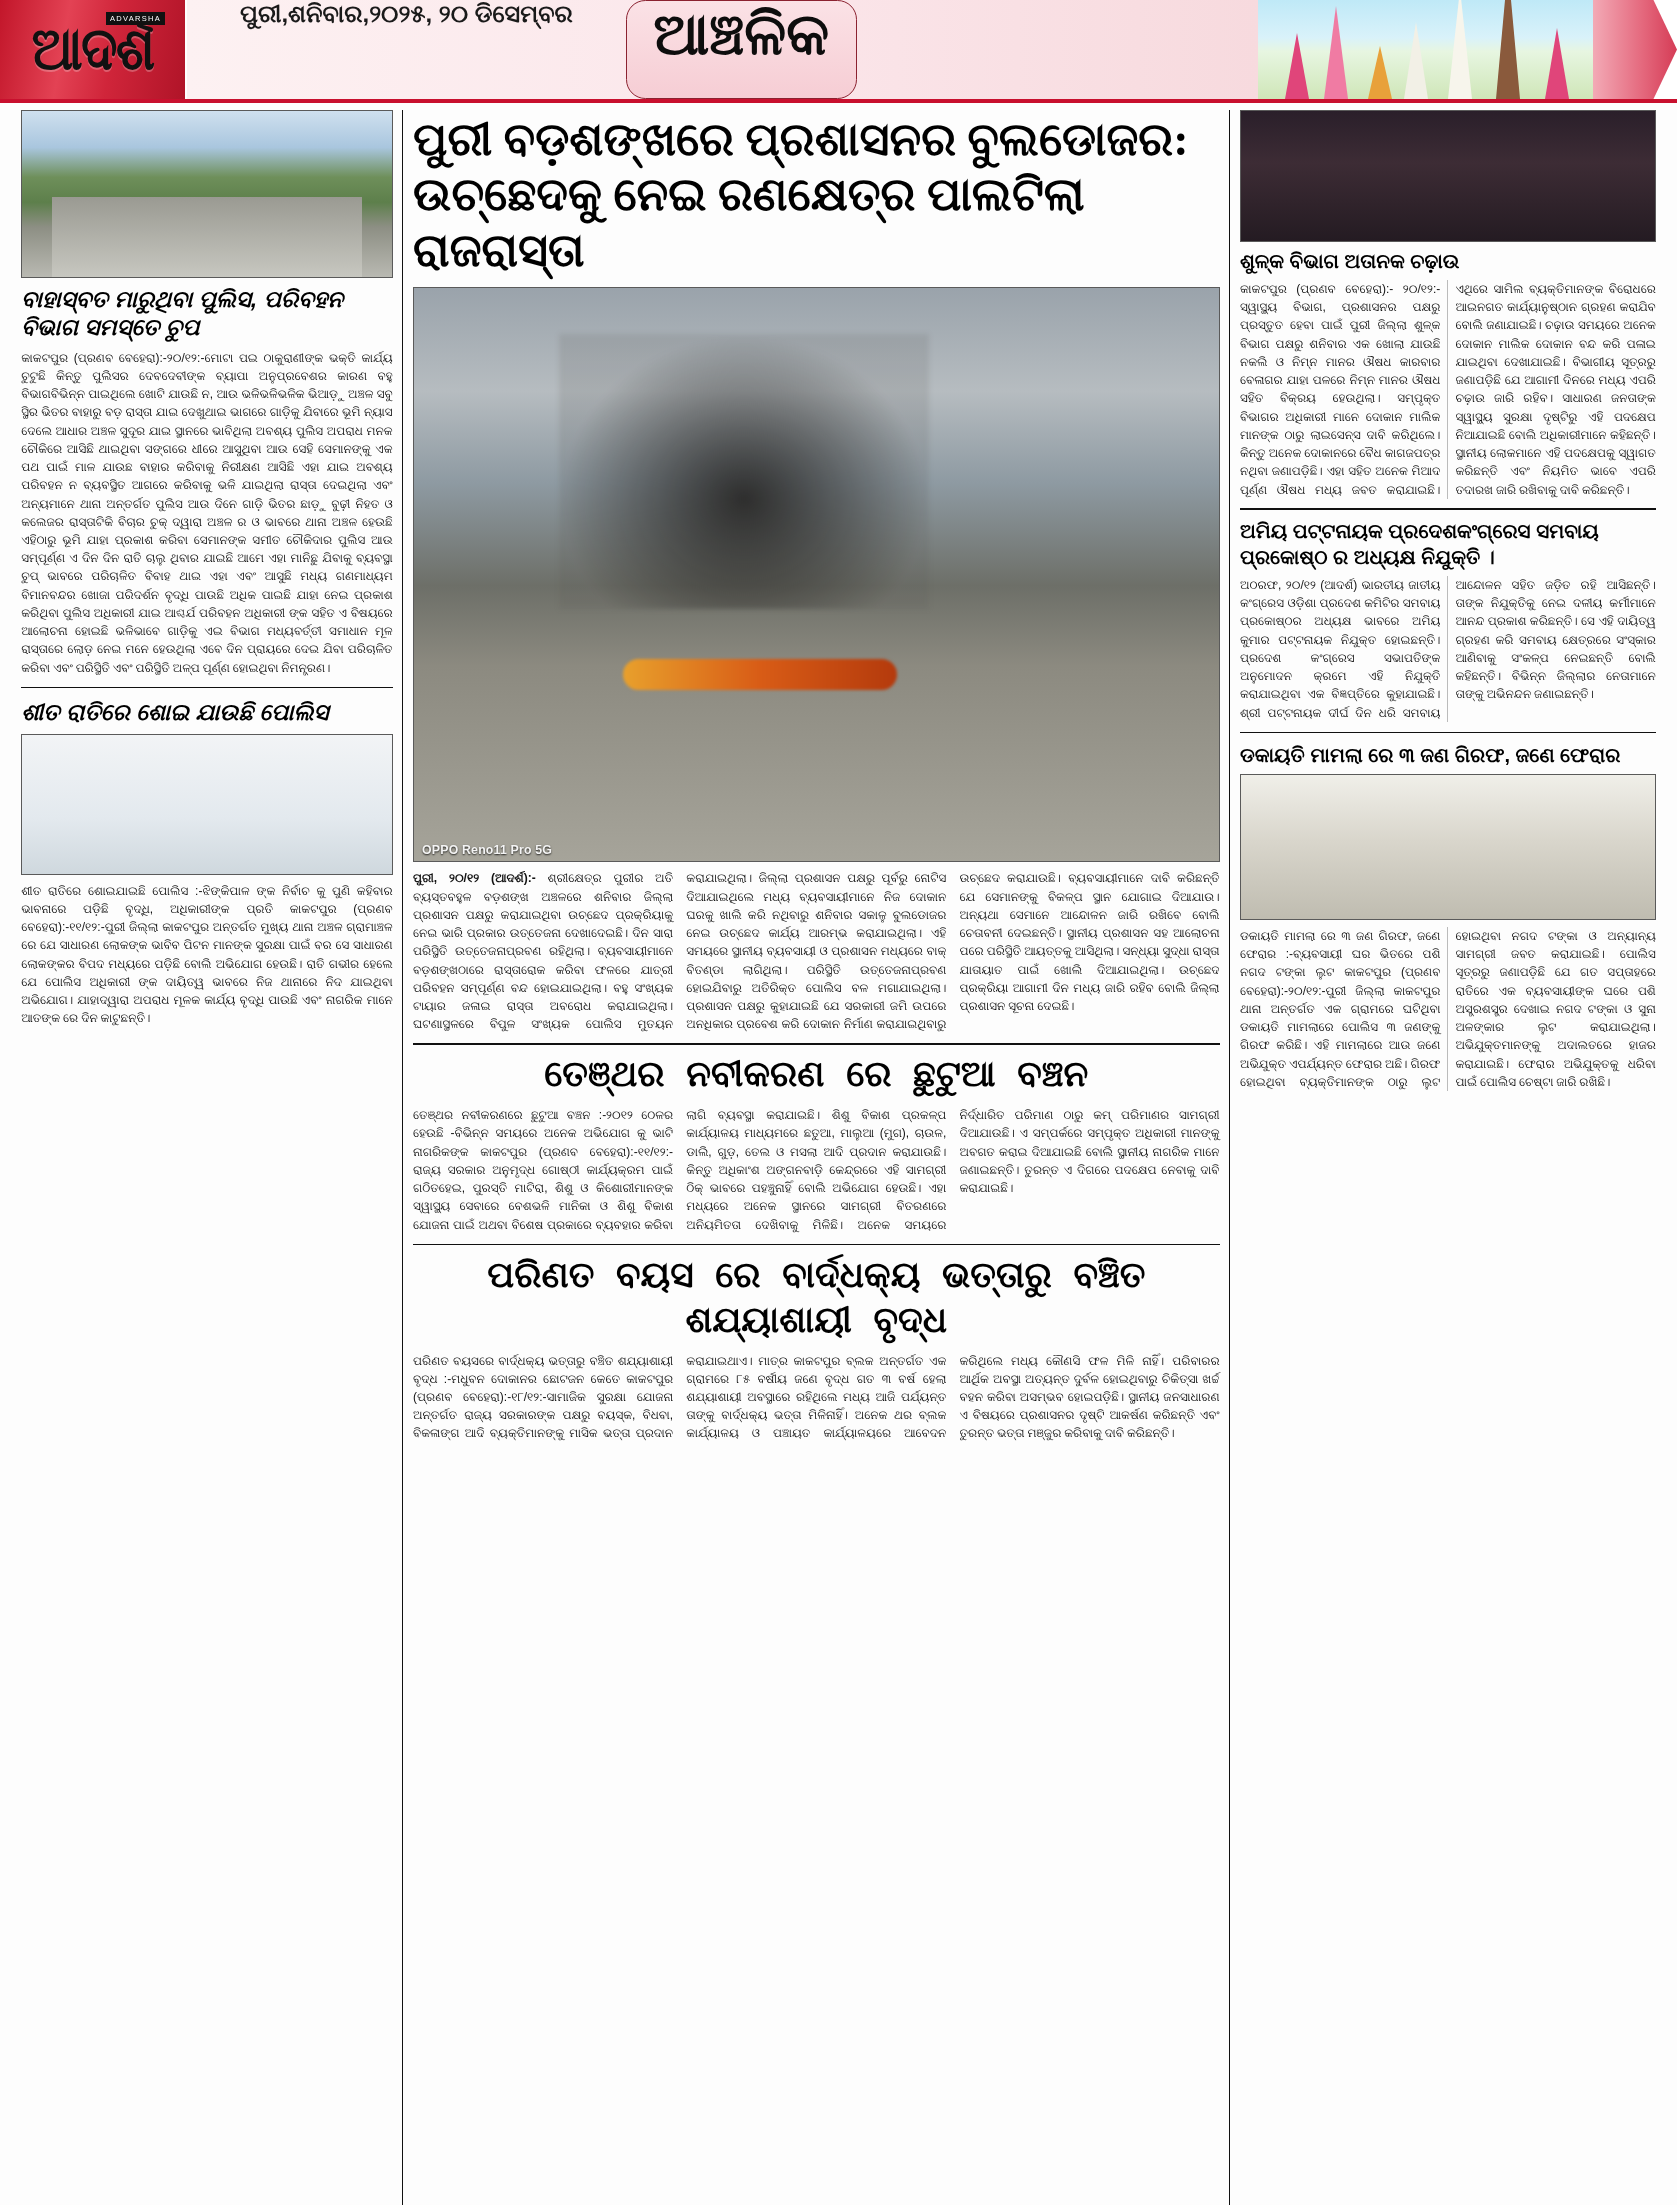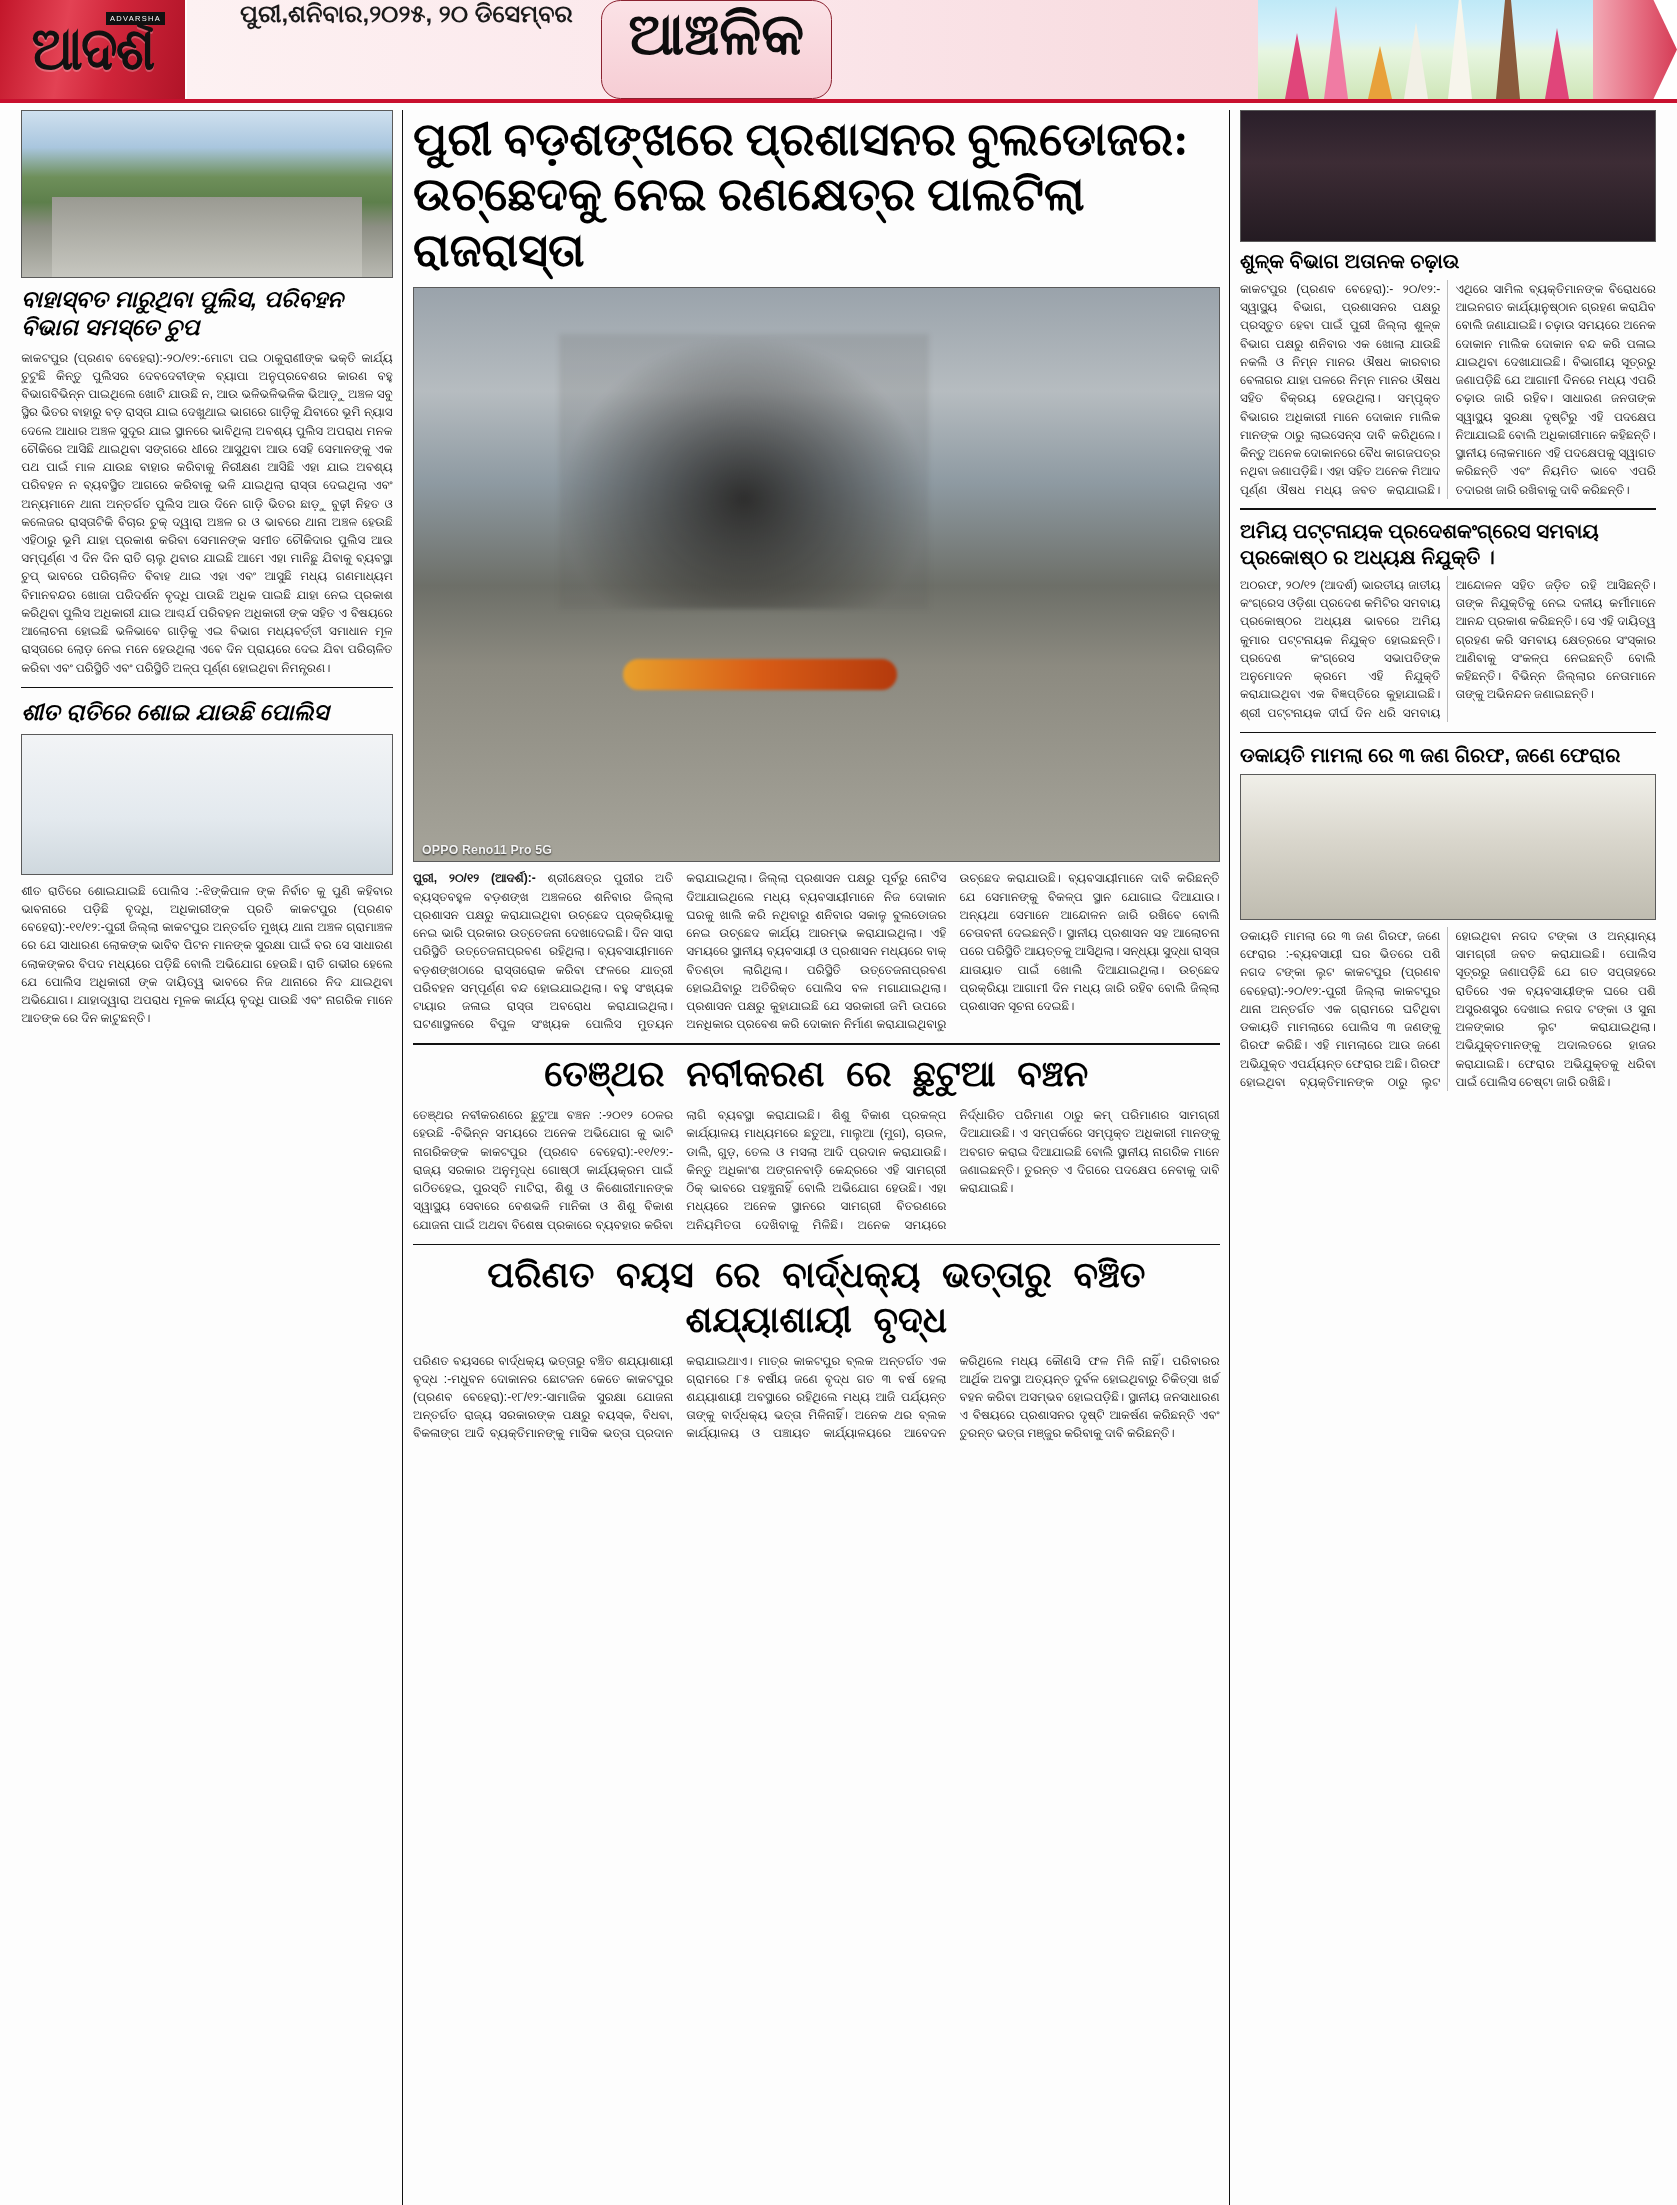--- a/index.html
+++ b/index.html
@@ -65,21 +65,21 @@
     position: relative;
   }
   .mh-dateline {
     margin-left: 53px;
     font-size: 24px;
     font-weight: bold;
     color: #1a1a1a;
     white-space: nowrap;
   }
   .mh-title-plate {
-    margin-left: 28px;
+    margin-left: 53px;
     background: linear-gradient(180deg,#fbe2e6,#f6cdd4);
     border: 1.8px solid #8b2230;
     border-radius: 19.4px;
     padding: 4.4px 26.5px 8px 26.5px;
   }
   .mh-title {
     font-size: 58px;
     font-weight: bold;
     color: #0d0d0d;
     line-height: 1.02;

